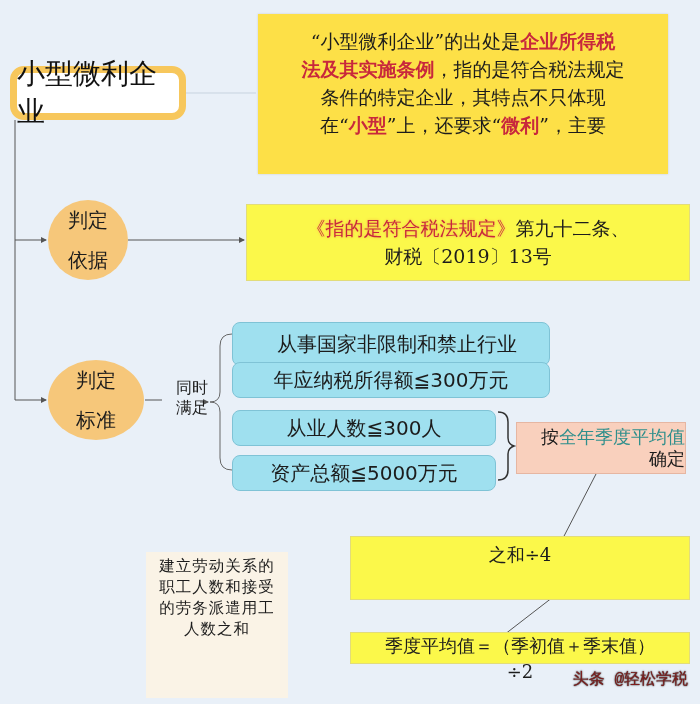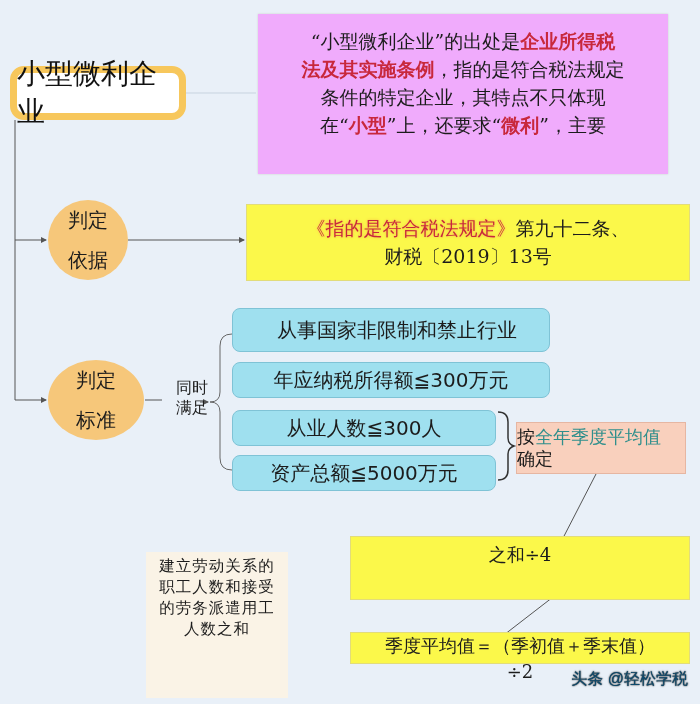--- a/index.html
+++ b/index.html
@@ -10,21 +10,21 @@
     color:#1c1c1c;
   }
   .abs { position:absolute; }
   .root {
     left:10px; top:66px; width:176px; height:54px;
     background:#ffffff; border:7px solid #f7c75c; border-radius:14px;
     box-sizing:border-box; font-size:28px; display:flex; align-items:center; justify-content:center;
     font-family:"DejaVu Sans", sans-serif; color:#111;
   }
   .def-box {
-    left:258px; top:14px; width:410px; height:160px; background:#f0abfc;
+    left:258px; top:14px; width:410px; height:160px; background:#fde047;
     box-sizing:border-box; padding:13px 8px; text-align:center; font-size:19px; line-height:28px;
     box-shadow:0 0 2px #ccc;
   }
   .red { color:#c8283c; font-weight:bold; }
   .circle {
     width:80px; height:80px; border-radius:50%; background:#f6c77a;
     display:flex; flex-direction:column; align-items:center; justify-content:center;
     font-family:"DejaVu Sans", sans-serif; font-size:20px; line-height:26px;gap:14px;
   }
   .basis-box {
@@ -36,33 +36,33 @@
   .crit {
     background:#9fe0ef; border:1px solid #7fc3d6; border-radius:8px; box-sizing:border-box;
     font-size:20px; display:flex; align-items:center; justify-content:center;
     font-family:"DejaVu Sans", sans-serif;
   }
   .tongshi {
     left:176px; top:378px; font-size:16px; line-height:20px; font-family:"DejaVu Sans", sans-serif;
   }
   .avg-box {
     left:516px; top:422px; width:170px; height:52px; background:#f9d0bd; border:1px solid #e6b6a2;
-    box-sizing:border-box; text-align:left; font-size:18px; line-height:22px; padding-top:3px;
+    box-sizing:border-box; text-align:right; font-size:18px; line-height:22px; padding-top:3px;
   }
   .teal { color:#2f8f8c; }
   .formula {
     background:#fbf84a; border:1px solid #e2dc7a; box-sizing:border-box; text-align:center;
     font-size:18px; line-height:26px;
   }
   .note-box {
     left:146px; top:552px; width:142px; height:146px; background:#faf3e6; box-sizing:border-box;
     text-align:center; font-size:15.5px; line-height:21px; padding-top:4px; letter-spacing:1px;
   }
   .watermark {
-    right:12px; bottom:14px; color:#0c4a6e; font-size:16px; font-family:Liberation Sans, sans-serif;
+    right:12px; bottom:14px; color:#7f1d1d; font-size:16px; font-family:Liberation Mono, monospace;
     text-shadow:0 0 2px #444, 0 0 1px #222;
   }
   svg.lines { position:absolute; left:0; top:0; }
 </style>
 </head>
 <body>
 
 <svg class="lines" width="700" height="704">
   <defs>
     <marker id="arr" markerWidth="6" markerHeight="6" refX="5" refY="3" orient="auto">
@@ -116,21 +116,21 @@
 <div class="abs circle" style="left:48px; top:360px; width:96px; height:80px;">
   <span>判定</span>
   <span>标准</span>
 </div>
 
 <div class="abs tongshi">
   <div>同时</div>
   <div>满足</div>
 </div>
 
-<div class="abs crit" style="left:232px; top:308px; width:318px; height:44px;padding-left:12px;">
+<div class="abs crit" style="left:232px; top:322px; width:318px; height:44px;padding-left:12px;">
   <span>从事国家非限制和禁止行业</span>
 </div>
 <div class="abs crit" style="left:232px; top:362px; width:318px; height:36px;">
   <span>年应纳税所得额≦300万元</span>
 </div>
 <div class="abs crit" style="left:232px; top:410px; width:264px; height:36px;">
   <span>从业人数≦300人</span>
 </div>
 <div class="abs crit" style="left:232px; top:455px; width:264px; height:36px;">
   <span>资产总额≦5000万元</span>

